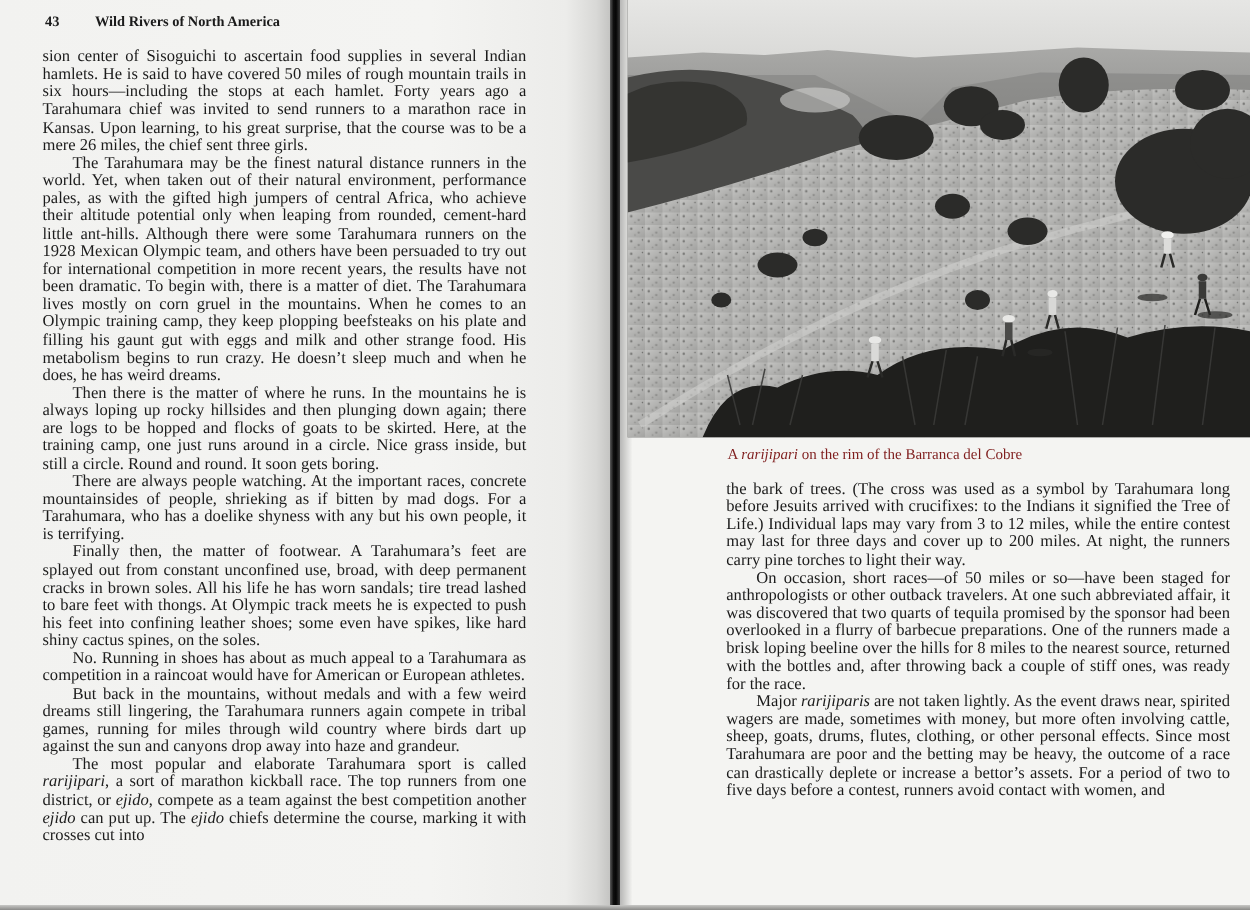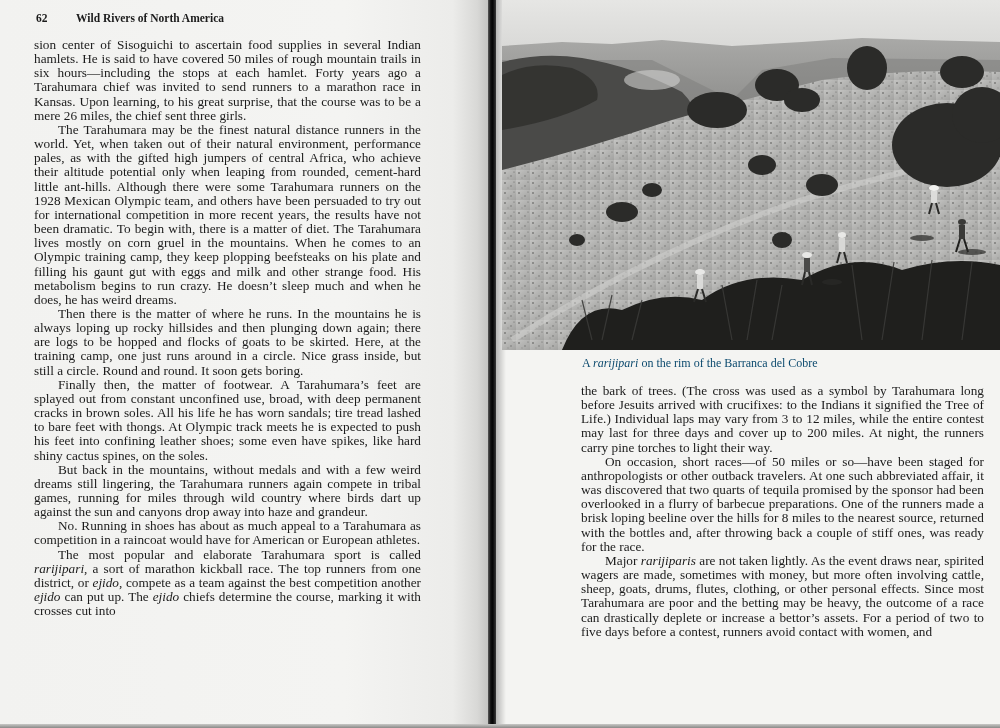--- a/index.html
+++ b/index.html
@@ -85,51 +85,52 @@
       left: 502px; top: 0;
       width: 498px; height: 350px;
       overflow: hidden;
       background: #8a8a88;
     }
     .photo svg { display: block; }
     .caption {
       position: absolute;
       left: 582px; top: 356px;
       font-size: 12px;
-      color: #0c4a6e;
+      color: #7f1d1d;
     }
     .caption em { font-style: italic; }
     .right-text {
       left: 581px; top: 384px;
       width: 403px;
     }
     .bottom-edge {
       position: absolute;
       left: 0; bottom: 0;
       width: 1000px; height: 4px;
       background: linear-gradient(to bottom, #c8c8c6, #8a8a88);
     }
   </style>
 </head>
 <body>
 
 <div class="spread">
 
   <div class="page-left">
     <div class="running-head">
-      <span class="folio">62</span>
+      <span class="folio">43</span>
       <span class="book-title">Wild Rivers of North America</span>
     </div>
     <div class="body-text left-text" id="left-text">
         <p class="noindent"><span>sion center of Sisoguichi to ascertain food supplies in several Indian hamlets. He is said to have covered 50 miles of rough mountain trails in six hours—including the stops at each hamlet. Forty years ago a Tarahumara chief was invited to send runners to a marathon race in Kansas. Upon learning, to his great surprise, that the course was to be a mere 26 miles, the chief sent three girls.</span></p>
         <p><span>The Tarahumara may be the finest natural distance runners in the world. Yet, when taken out of their natural environment, performance pales, as with the gifted high jumpers of central Africa, who achieve their altitude potential only when leaping from rounded, cement-hard little ant-hills. Although there were some Tarahumara runners on the 1928 Mexican Olympic team, and others have been persuaded to try out for international competition in more recent years, the results have not been dramatic. To begin with, there is a matter of diet. The Tarahumara lives mostly on corn gruel in the mountains. When he comes to an Olympic training camp, they keep plopping beefsteaks on his plate and filling his gaunt gut with eggs and milk and other strange food. His metabolism begins to run crazy. He doesn’t sleep much and when he does, he has weird dreams.</span></p>
         <p><span>Then there is the matter of where he runs. In the mountains he is always loping up rocky hillsides and then plunging down again; there are logs to be hopped and flocks of goats to be skirted. Here, at the training camp, one just runs around in a circle. Nice grass inside, but still a circle. Round and round. It soon gets boring.</span></p>
+        <p><span>There are always people watching. At the important races, concrete mountainsides of people, shrieking as if bitten by mad dogs. For a Tarahumara, who has a doelike shyness with any but his own people, it is terrifying.</span></p>
         <p><span>Finally then, the matter of footwear. A Tarahumara’s feet are splayed out from constant unconfined use, broad, with deep permanent cracks in brown soles. All his life he has worn sandals; tire tread lashed to bare feet with thongs. At Olympic track meets he is expected to push his feet into confining leather shoes; some even have spikes, like hard shiny cactus spines, on the soles.</span></p>
+        <p><span>No. Running in shoes has about as much appeal to a Tarahumara as competition in a raincoat would have for American or European athletes.</span></p>
         <p><span>But back in the mountains, without medals and with a few weird dreams still lingering, the Tarahumara runners again compete in tribal games, running for miles through wild country where birds dart up against the sun and canyons drop away into haze and grandeur.</span></p>
-        <p><span>No. Running in shoes has about as much appeal to a Tarahumara as competition in a raincoat would have for American or European athletes.</span></p>
         <p><span>The most popular and elaborate Tarahumara sport is called </span><em>rarijipari</em><span>, a sort of marathon kickball race. The top runners from one district, or </span><em>ejido</em><span>, compete as a team against the best competition another </span><em>ejido</em><span> can put up. The </span><em>ejido</em><span> chiefs determine the course, marking it with crosses cut into</span></p>
       </div>
   </div>
 
   <div class="page-right"></div>
 
   <div class="gutter"></div>
   <div class="gutter-shadow"></div>
 
   <div class="photo">

